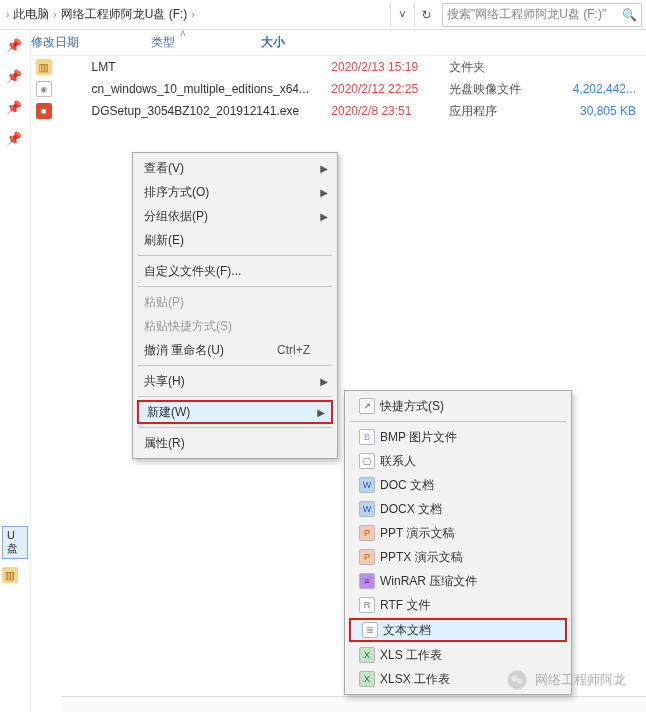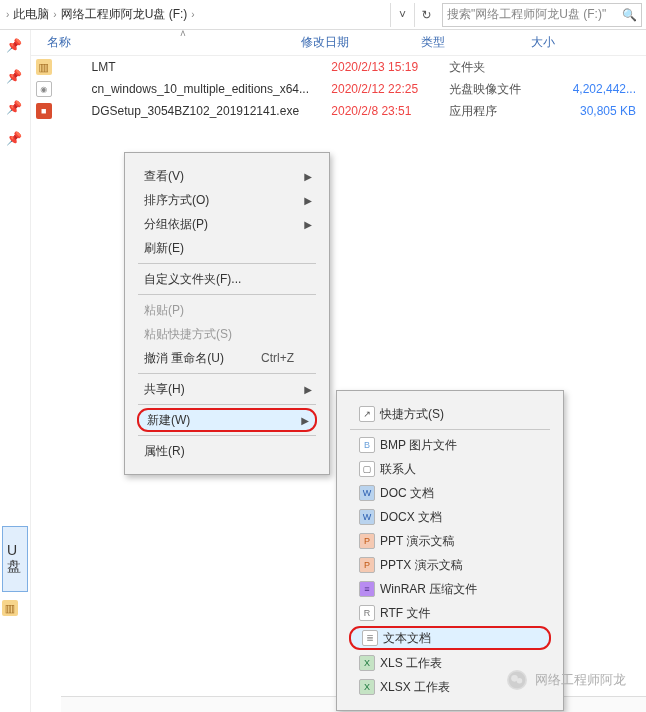--- a/index.html
+++ b/index.html
@@ -52,42 +52,42 @@
     position: absolute;
     left: 0; top: 30px; bottom: 0;
     width: 30px;
     background: #fff;
   }
   .pin { color: #999; font-size: 13px; padding: 8px 6px; }
   .pinlbl {
     display: inline-block;
     background: #e1eefc;
     border: 1px solid #7daee3;
-    padding: 15px 4px;
-    font-size: 14px;
+    padding: 2px 4px;
+    font-size: 11px;
     color: #333;
   }
   
   .listing {
     position: absolute;
     left: 30px; right: 0; top: 30px; bottom: 0;
     background: #fff;
     border-left: 1px solid #eee;
   }
   .colheaders {
     display: flex;
     height: 26px;
     align-items: center;
     color: #3c6cb3;
     border-bottom: 1px solid #eee;
   }
   .col-name { width: 270px; padding-left: 16px;}
   .col-date { width: 120px;}
   .col-type { width: 110px;}
-  .col-size { width: 90px;}
+  .col-size { width: 90px; font-weight: bold;}
   .sortbox { position:absolute; left:137px; top:-2px; width:30px; text-align:center; color:#888; font-size:10px;}
   .row {
     display: flex;
     height: 22px;
     align-items: center;
     color: #333;
   }
   .row .iconcell { width: 26px; display:flex; align-items:center; justify-content:center;}
   .row .ncell { width: 244px; white-space: nowrap; overflow:hidden; text-overflow: ellipsis; margin-left: 35px;}
   .row .dcell { width: 120px; color:#ef4444;}
@@ -97,37 +97,38 @@
   .fi { width:16px; height:16px; display:inline-flex; align-items:center; justify-content:center; font-size:11px; border-radius:2px;}
   .fi-folder { background:#f7d58b; color:#a06a20;}
   .fi-disc { background:#fff; border:1px solid #bbb; color:#888; font-size:8px;}
   .fi-exe { background:#d94d2e; color:#fff; font-size:9px;}
   
   .ctxmenu {
     position: absolute;
     background: #f2f2f2;
     border: 1px solid #aaa;
     box-shadow: 2px 3px 6px rgba(0,0,0,0.25);
-    padding: 11px;
+    padding: 3px;
     font-size: 12px;
+    margin-left: 8px;
   }
   .ctxmenu .mi {
     height: 24px;
     display: flex;
     align-items: center;
     padding: 0 24px 0 8px;
     position: relative;
     white-space: nowrap;
   }
   .ctxmenu .mi.disabled { color: #9a9a9a; }
   .ctxmenu .mi .sub { position:absolute; right:6px; color:#555; font-size:10px;}
   .ctxmenu .mi .sc  { position:absolute; right:24px; color:#555;}
   .ctxmenu hr { border:none; border-top:1px solid #c8c8c8; margin:3px 2px;}
   .ctxmenu .iconslot { width:22px; display:inline-flex; align-items:center; justify-content:center; margin-right:2px;}
-  .mi.highlight { background:#dff1ff;border-radius:11px;}
+  .mi.highlight { background:#dff1ff;}
   .redbox { border:2px solid #e11b1b; }
   
   .sico { width:16px; height:16px; display:inline-flex; align-items:center; justify-content:center; font-size:9px; border-radius:2px;}
   .bottombar {
     position:absolute;
     bottom:0; left:30px; right:0;
     height:16px;
     border-top:1px solid #ddd;
     background:#fafafa;
   }
@@ -172,21 +173,20 @@
   <div style="height:4px"></div>
   <div style="padding:2px;">
     <span class="fi fi-folder">▥</span>
   </div>
 </div>
 
 <div class="listing">
   <div style="position:relative;">
     <div class="sortbox">˄</div>
     <div class="colheaders">
-      <div class="col-name">名称</div>
       <div class="col-date">修改日期</div>
       <div class="col-type">类型</div>
       <div class="col-size">大小</div>
     </div>
   </div>
 
   <div id="rows">
       <div class="row">
         <span class="iconcell">
           <span class="fi fi-folder">▥</span>

